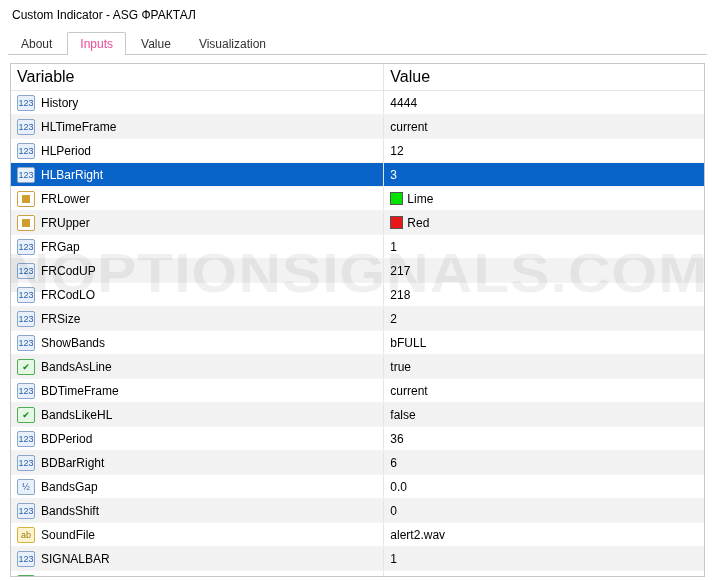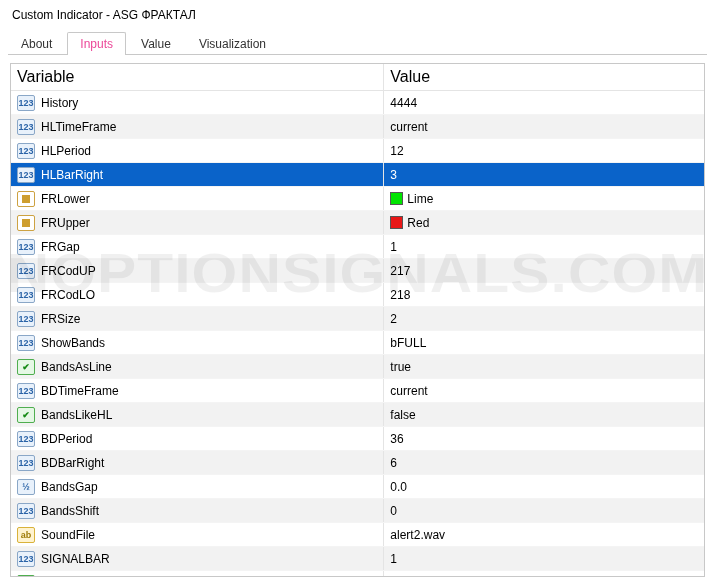--- a/index.html
+++ b/index.html
@@ -12,21 +12,21 @@
   table{width:100%;border-collapse:collapse;table-layout:fixed}
   th{background:#fff;text-align:left;font-weight:400;padding:4px 6px;border-bottom:1px solid #e4e4e4;font-size:16px}
   th:first-child{width:52%}
   tr.row td{padding:2px 6px;height:19px;border-bottom:1px solid #f4f4f4;font-size:12px}
   tr.row:nth-child(even) td{background:#f2f2f2}
   tr.row:nth-child(odd) td{background:#fff}
   tr.row.selected td{background:#0a63c9;color:#fff}
   tr.row.selected td:last-child{background:#0a63c9}
   td.val{padding-left:8px}
   .cell-wrap{display:flex;align-items:center;gap:6px;height:19px}
-  .icon{width:16px;height:14px;display:inline-flex;align-items:center;justify-content:center;font-size:9px;font-weight:700;border:1px solid #8aa7c7;border-radius:2px;background:#e8f1fb;color:#2a63a7;flex-shrink:0}
+  .icon{width:16px;height:14px;display:inline-flex;align-items:center;justify-content:center;font-size:9px;font-weight:400;border:1px solid #8aa7c7;border-radius:2px;background:#e8f1fb;color:#2a63a7;flex-shrink:0}
   .icon.int{}
   .icon.str{background:#fff3cf;border-color:#d9b23a;color:#9e7b08}
   .icon.bool{background:#e5f8e5;border-color:#4fae4f;color:#138a13}
   .icon.dbl{width:16px}
   .icon.color{background:#fff;border-color:#cda242}
   .icon.color .inner{width:8px;height:8px;background:#ce9e2f}
   .swatch{width:11px;height:11px;border:1px solid #555;display:inline-block;margin-right:4px;flex-shrink:0}
   .val-flex{display:flex;align-items:flex-start}
   th.vcol{border-left:1px solid #e4e4e4}
   td.vcol{border-left:1px solid #e4e4e4}

